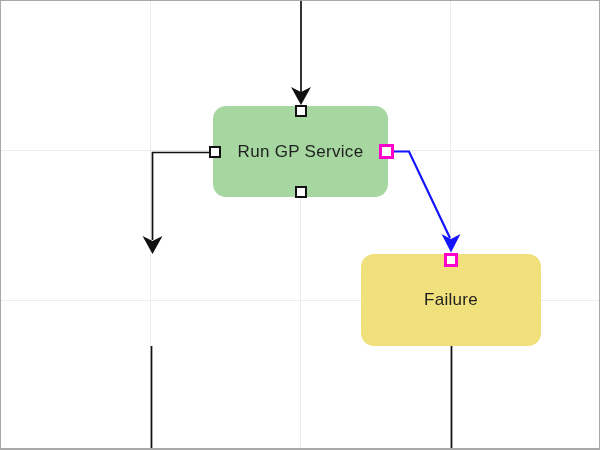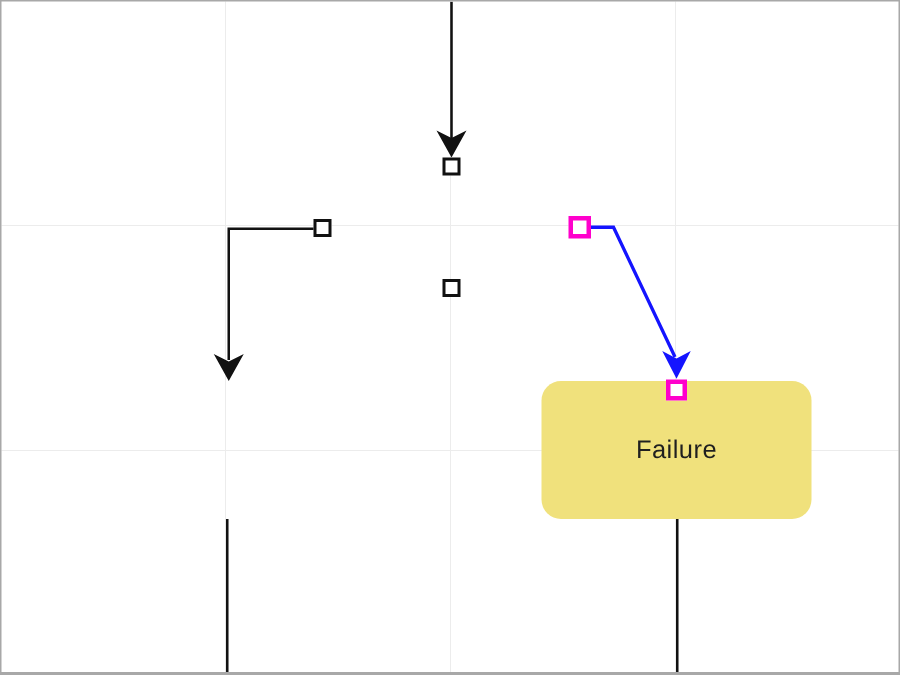--- a/index.html
+++ b/index.html
@@ -82,20 +82,23 @@
     <polygon points="151.5,253 141.5,235 151.5,240 161.5,235" style="fill:var(--edge-default)"></polygon>
 
     <path d="M393 150.5 L408 150.5 L449 237" fill="none" style="stroke:var(--edge-selected)" stroke-width="2.2"></path>
     <polygon points="450,251.5 440.5,233 450,238 459.5,233" style="fill:var(--edge-selected)"></polygon>
 
     <path d="M150.5 345 L150.5 449" fill="none" style="stroke:var(--edge-default)" stroke-width="1.7"></path>
 
     <path d="M450.5 345 L450.5 449" fill="none" style="stroke:var(--edge-default)" stroke-width="1.7"></path>
   </svg>
 
+  <div class="node node-run">
+    <span>Run GP Service</span>
+  </div>
 
 
   <div class="node node-failure">
     <span>Failure</span>
   </div>
 
   <div class="port port-default port-run-top"></div>
   <div class="port port-default port-run-left"></div>
   <div class="port port-default port-run-bottom"></div>
   <div class="port port-selected port-run-right"></div>

